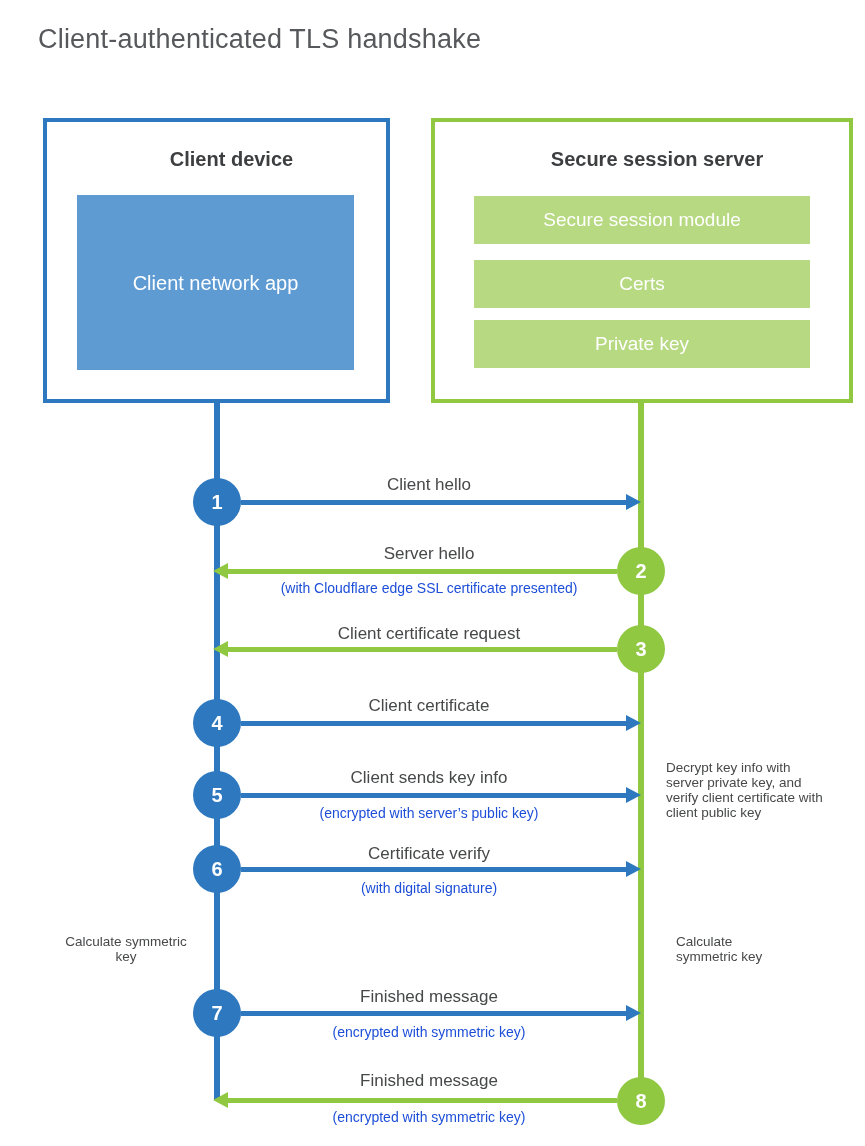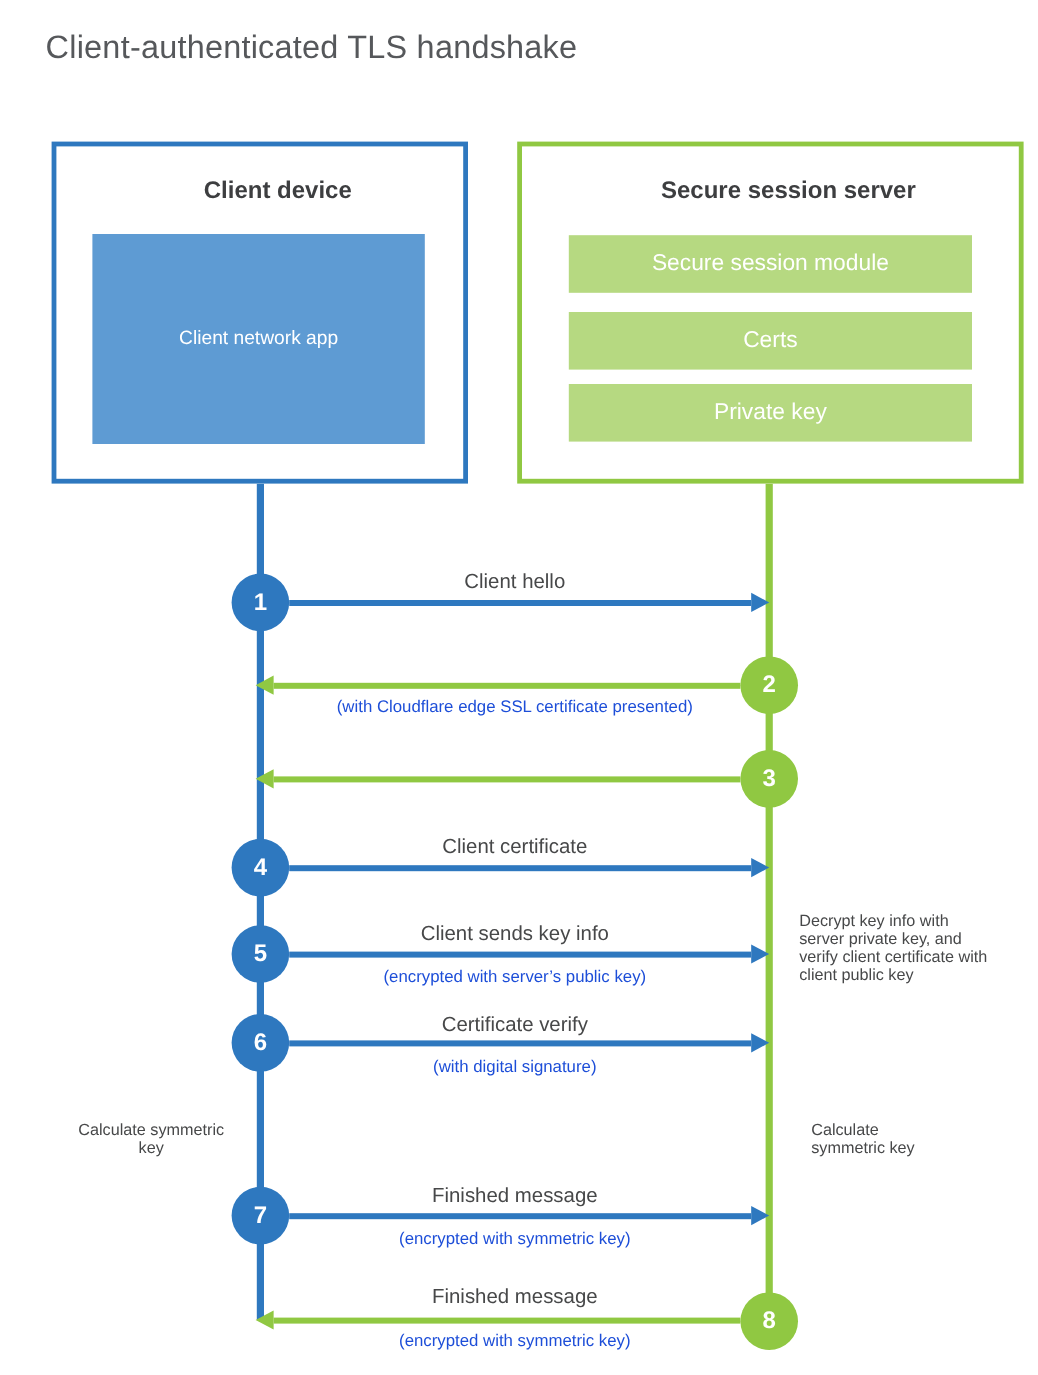--- a/index.html
+++ b/index.html
@@ -41,21 +41,21 @@
     padding-left: 30px;
   }
   .client-app {
     position: absolute;
     left: 69px; top: 187px;
     width: 277px; height: 175px;
     background: #5e9bd3;
     display: flex; align-items: center; justify-content: center;
     text-align: center;
     color: #ffffff;
-    font-size: 16px;
+    font-size: 20px;
     line-height: 26px;
     padding: 12px 55px;
   }
   .server-bar {
     position: absolute;
     left: 466px;
     width: 336px; height: 48px;
     background: #b6d981;
     display: flex; align-items: center; justify-content: center;
     color: #ffffff;
@@ -130,25 +130,27 @@
   </div>
   <div class="server-bar" style="top:252px">Certs</div>
   <div class="server-bar" style="top:188px">Secure session module</div>
   <div class="server-bar" style="top:312px">Private key</div>
 
   <div class="msg-label" style="top:467px">Client hello</div>
   <div class="arrow-line blue" style="top:492px"></div>
   <div class="arrow-head right" style="top:486px"></div>
   <div class="step-circle blue" style="top:470px">1</div>
 
+  <div class="msg-label" style="top:536px">Server hello</div>
   <div class="arrow-line green" style="top:561px"></div>
   <div class="arrow-head left" style="top:555px"></div>
   <div class="msg-sublabel" style="top:572px">(with Cloudflare edge SSL certificate presented)</div>
   <div class="step-circle green" style="top:539px">2</div>
 
+  <div class="msg-label" style="top:616px">Client certificate request</div>
   <div class="arrow-line green" style="top:639px"></div>
   <div class="arrow-head left" style="top:633px"></div>
   <div class="step-circle green" style="top:617px">3</div>
 
   <div class="msg-label" style="top:688px">Client certificate</div>
   <div class="arrow-line blue" style="top:713px"></div>
   <div class="arrow-head right" style="top:707px"></div>
   <div class="step-circle blue" style="top:691px">4</div>
 
   <div class="msg-label" style="top:760px">Client sends key info</div>

